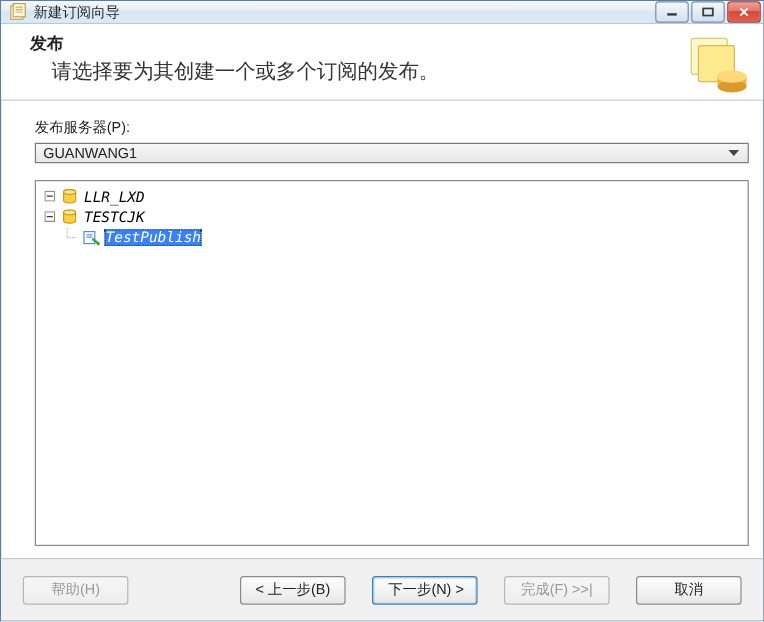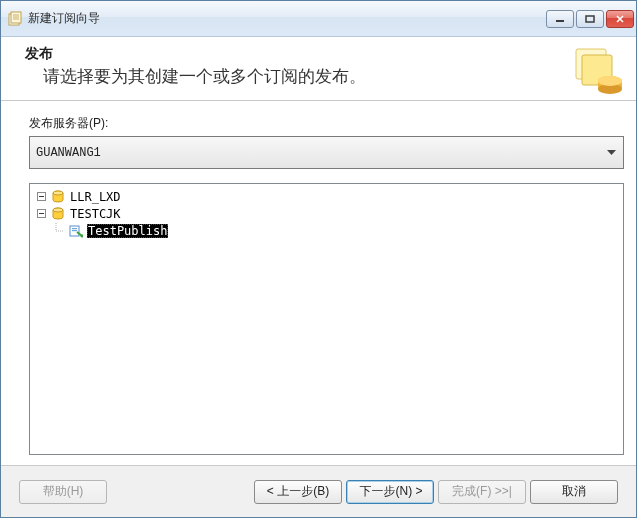--- a/index.html
+++ b/index.html
@@ -16,21 +16,21 @@
   .window {
     width: 637px;
     height: 518px;
     border: 1px solid #5a7fa0;
     display: flex;
     flex-direction: column;
     background: #fff;
   }
   
   .titlebar {
-    height: 36px;
+    height: 19px;
     background: linear-gradient(to bottom, #f5f9fd 0%, #e4ecf7 45%, #d7e4f2 46%, #dde9f7 100%);
     border-bottom: 1px solid #b7c8db;
     display: flex;
     align-items: center;
     padding: 0 2px 0 6px;
   }
   .titlebar .app-icon {
     width: 16px; height: 16px;
     margin-right: 5px;
     display: flex; align-items:center; justify-content:center;
@@ -85,44 +85,45 @@
     flex: 1;
     padding: 14px 12px 10px 28px;
     display:flex; flex-direction:column;
   }
   .label {
     font-size: 12px;
     color: #222;
     margin-bottom: 4px;
   }
   .combo {
-    height: 33px;
+    height: 17px;
     border: 1px solid #7a7a7a;
     background: linear-gradient(to bottom, #f7f7f7, #e6e6e6);
     display:flex; align-items:center;
     padding: 0 4px 0 6px;
     margin-bottom: 14px;
     position: relative;
-    font-family: Liberation Mono, monospace;
+    font-family: Liberation Sans, sans-serif;
   }
   .combo .combo-text { flex:1; color:#222; }
   .combo .combo-arrow {
     width: 16px; height: 100%;
     display:flex; align-items:center; justify-content:center;
     border-left: 0;
   }
   .treebox-wrap { flex:1; display:flex; flex-direction:column; }
   .treebox {
     flex:1;
     border: 1px solid #828790;
     background: #fff;
     padding: 4px 2px;
     overflow:auto;
     font-family: "SimSun", Tahoma, monospace;
     font-size: 12px;
+    font-style: italic;
   }
   .tree ul { list-style:none; margin:0; padding:0; }
   .tree li { padding:0; margin:0; }
   .node {
     display:flex; align-items:center;
     height: 17px;
     white-space: nowrap;
   }
   .spacer { display:inline-block; width:18px; height:16px; }
   .expander {
@@ -130,33 +131,33 @@
     display:inline-flex; align-items:center; justify-content:center;
     color:#6b6b6b;
   }
   .expander svg { display:block; }
   .node-icon {
     width:16px; height:16px; margin-right:3px;
     display:inline-flex; align-items:center; justify-content:center;
   }
   .node-label { padding: 0 1px; }
   .selected .node-label {
-    background: #000000;
+    background: #3b82f6;
     color: #fff;
     outline: 1px dotted #1e4f7a;
     outline-offset: -1px;
   }
   
   .footer {
     height: 52px;
     border-top: 1px solid #c9c9c9;
     background: #f0f0f0;
     display:flex; align-items:center;
     padding: 0 18px;
-    gap: 4px;
+    gap: 22px;
   }
   .footer .spacer-flex { flex:1; }
   .btn {
     min-width: 88px;
     height: 24px;
     border: 1px solid #8a8a8a;
     background: linear-gradient(to bottom, #fdfdfd, #e7e7e7);
     border-radius: 3px;
     font-size: 12px;
     font-family: inherit;

